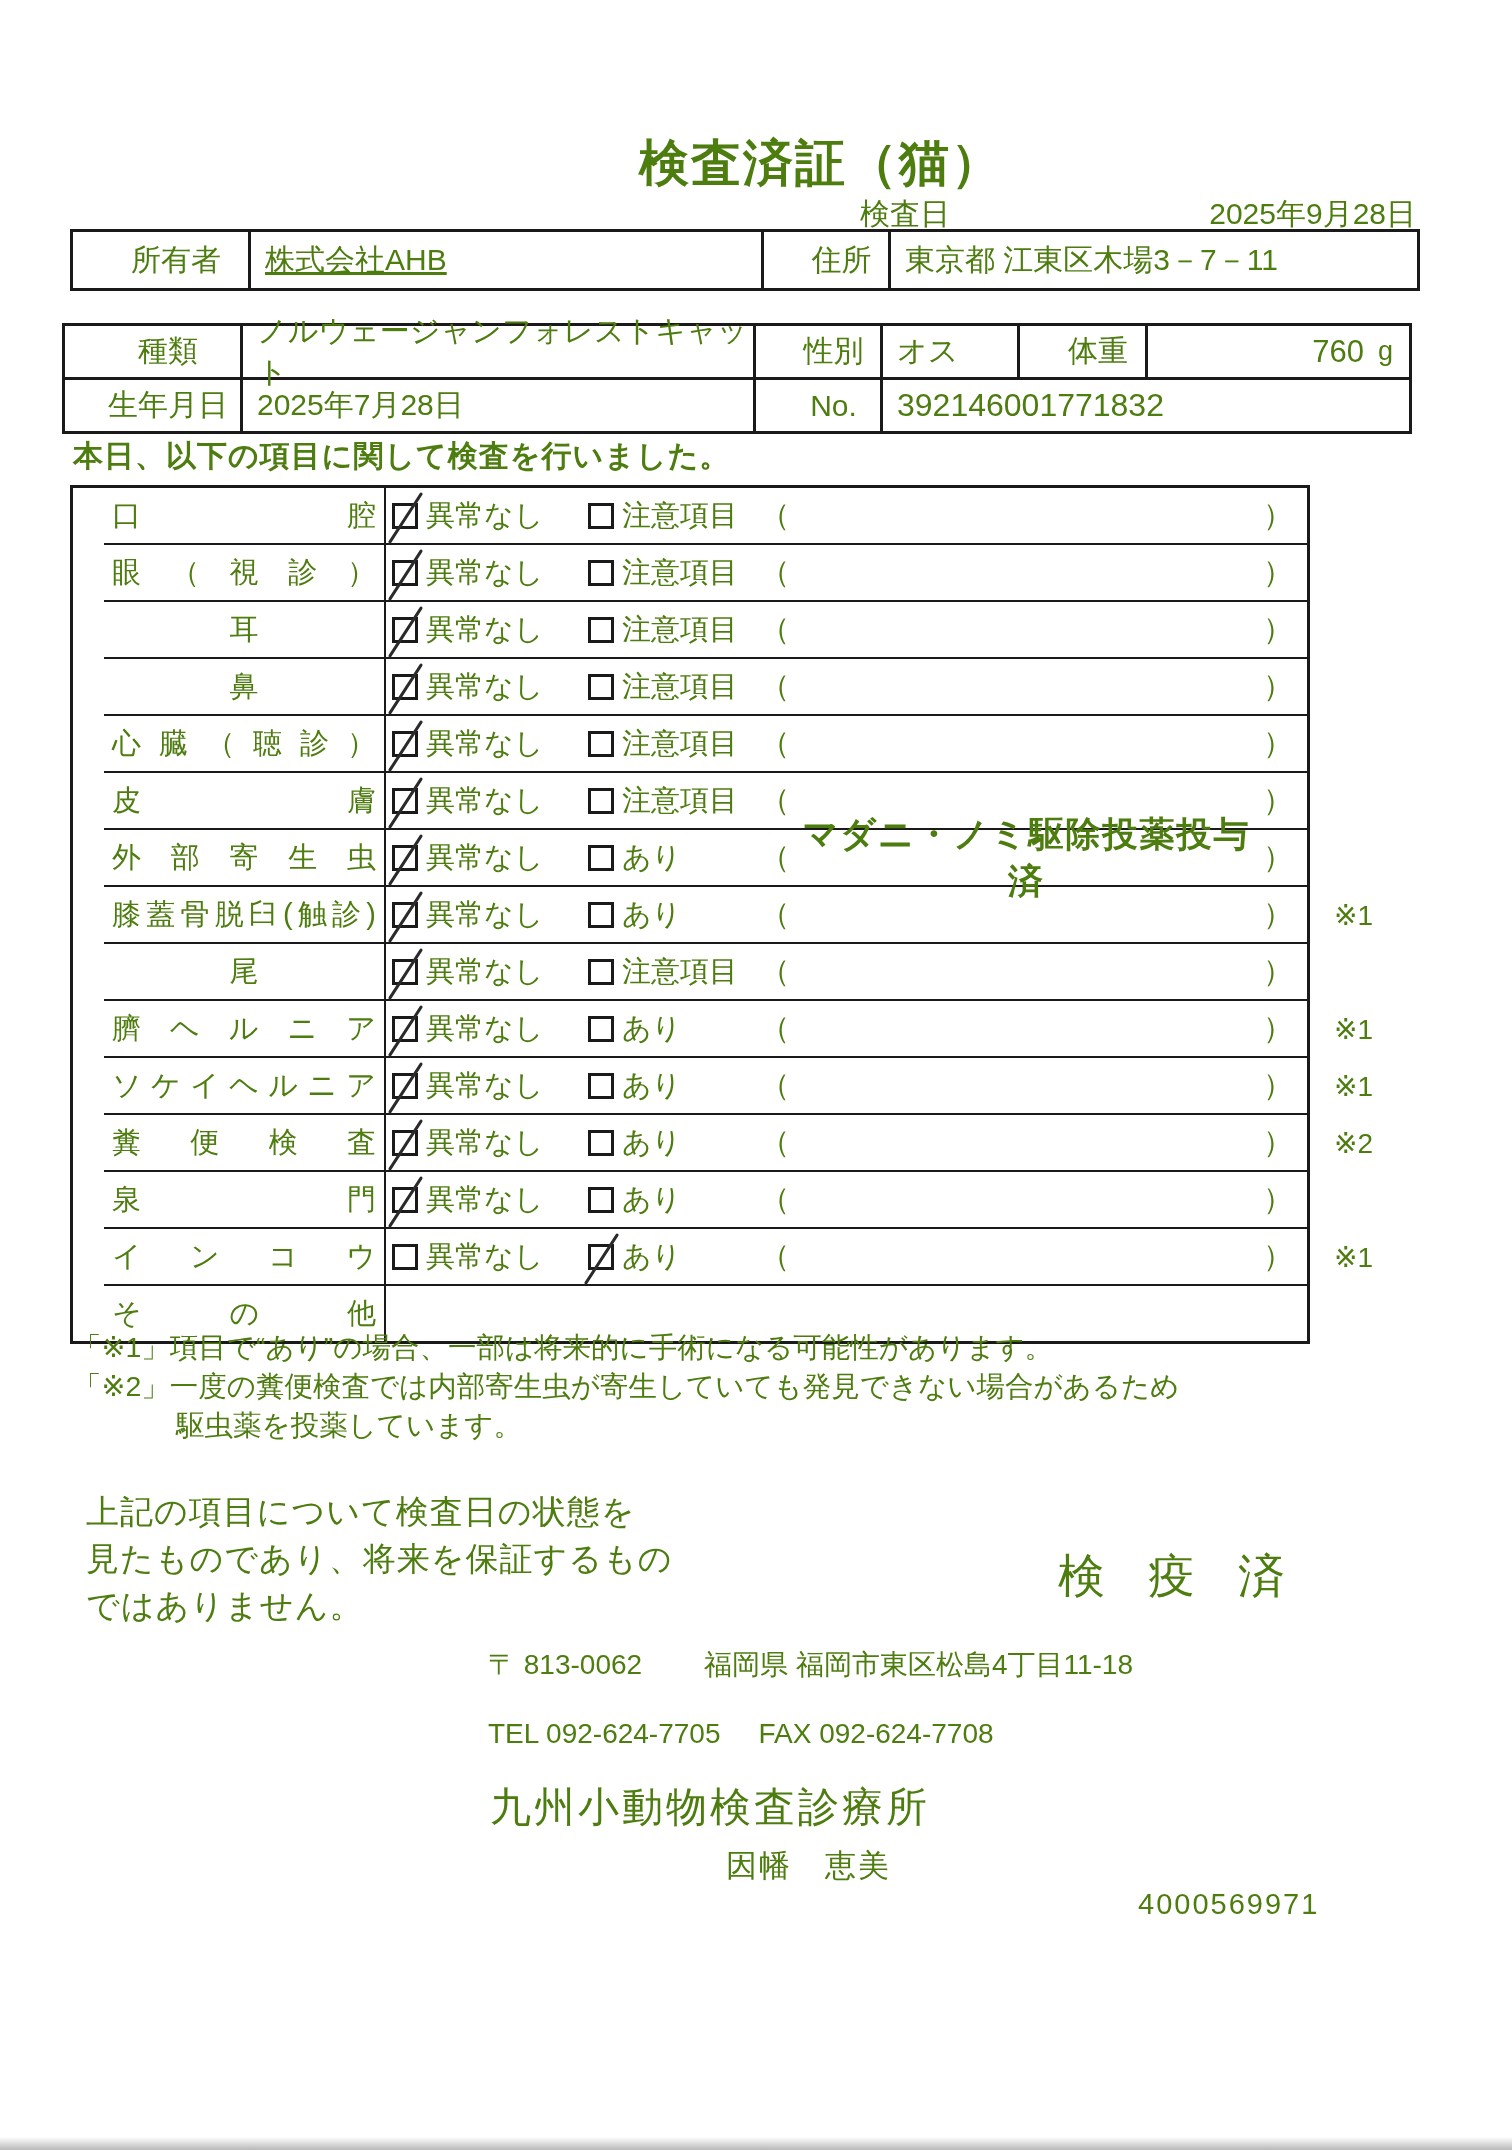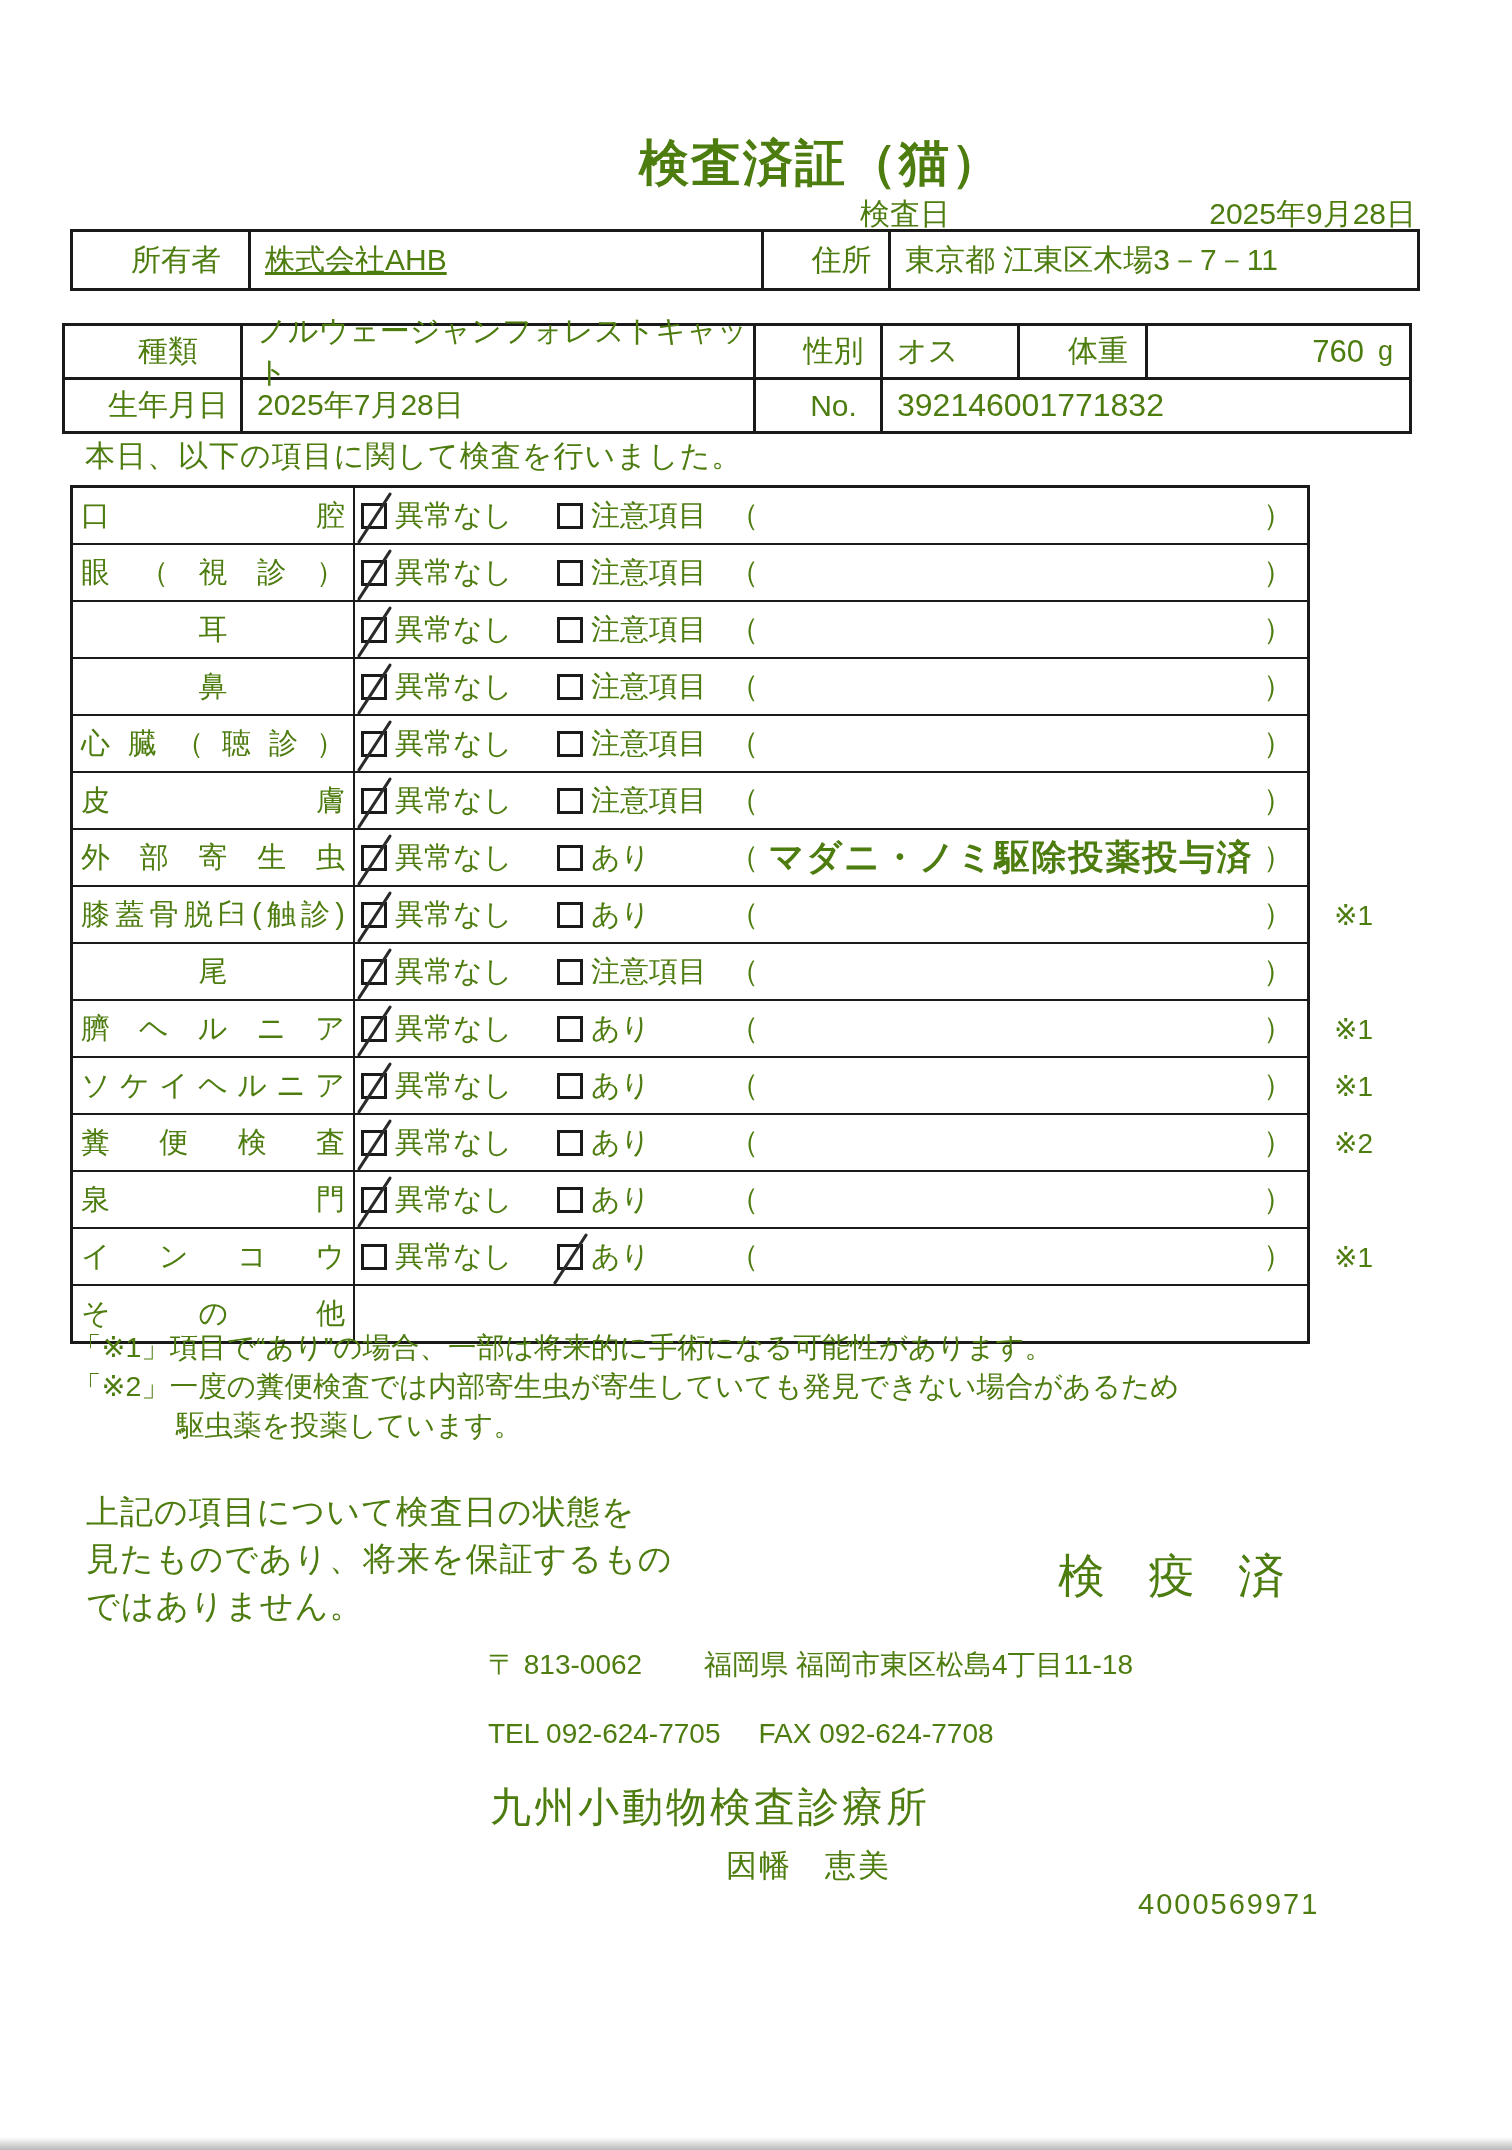--- a/index.html
+++ b/index.html
@@ -23,24 +23,24 @@
   .cell.val{padding-left:14px;}
   
   .t1{top:229px;left:70px;width:1350px;height:62px;}
   
   .t2{top:323px;left:62px;width:1350px;flex-direction:column;}
   .t2row{display:flex;height:51px;}
   .t2row.first{border-bottom:3px solid #1a1a1a;}
   .wval{justify-content:flex-end;padding-right:16px;font-size:31px;}
   .wunit{font-size:27px;margin-left:14px;}
   
-  .intro{top:436px;left:85px;font-size:30px;letter-spacing:1px;}
+  .intro{top:436px;left:73px;font-size:30px;letter-spacing:1px;font-weight:bold;}
   
   .cl{top:485px;left:70px;width:1240px;box-sizing:border-box;border:3px solid #1a1a1a;background:#fff;}
-  .cl-row{display:flex;height:55px;border-bottom:2.5px solid #1a1a1a;position:relative;}
+  .cl-row{display:flex;height:55px;border-bottom:2.5px solid #1a1a1a;position:relative;margin-left:31px;}
   .cl-row:last-child{border-bottom:none;}
   .cl-label{width:282px;flex:none;border-right:2.5px solid #1a1a1a;box-sizing:border-box;
             padding:0 8px;font-size:29px;display:flex;align-items:center;}
   .cl-label span{display:block;width:100%;}
   .cl-label span.justify{text-align:justify;text-align-last:justify;}
   .cl-label span.center{text-align:center;}
   .cl-body{flex:1;display:flex;align-items:center;font-size:29px;}
   .cb{width:26px;height:26px;border:3px solid #1a1a1a;box-sizing:border-box;
       position:relative;flex:none;}
   .cb .slash{position:absolute;width:3px;height:60px;background:#2a2a2a;left:9px;top:-18px;

